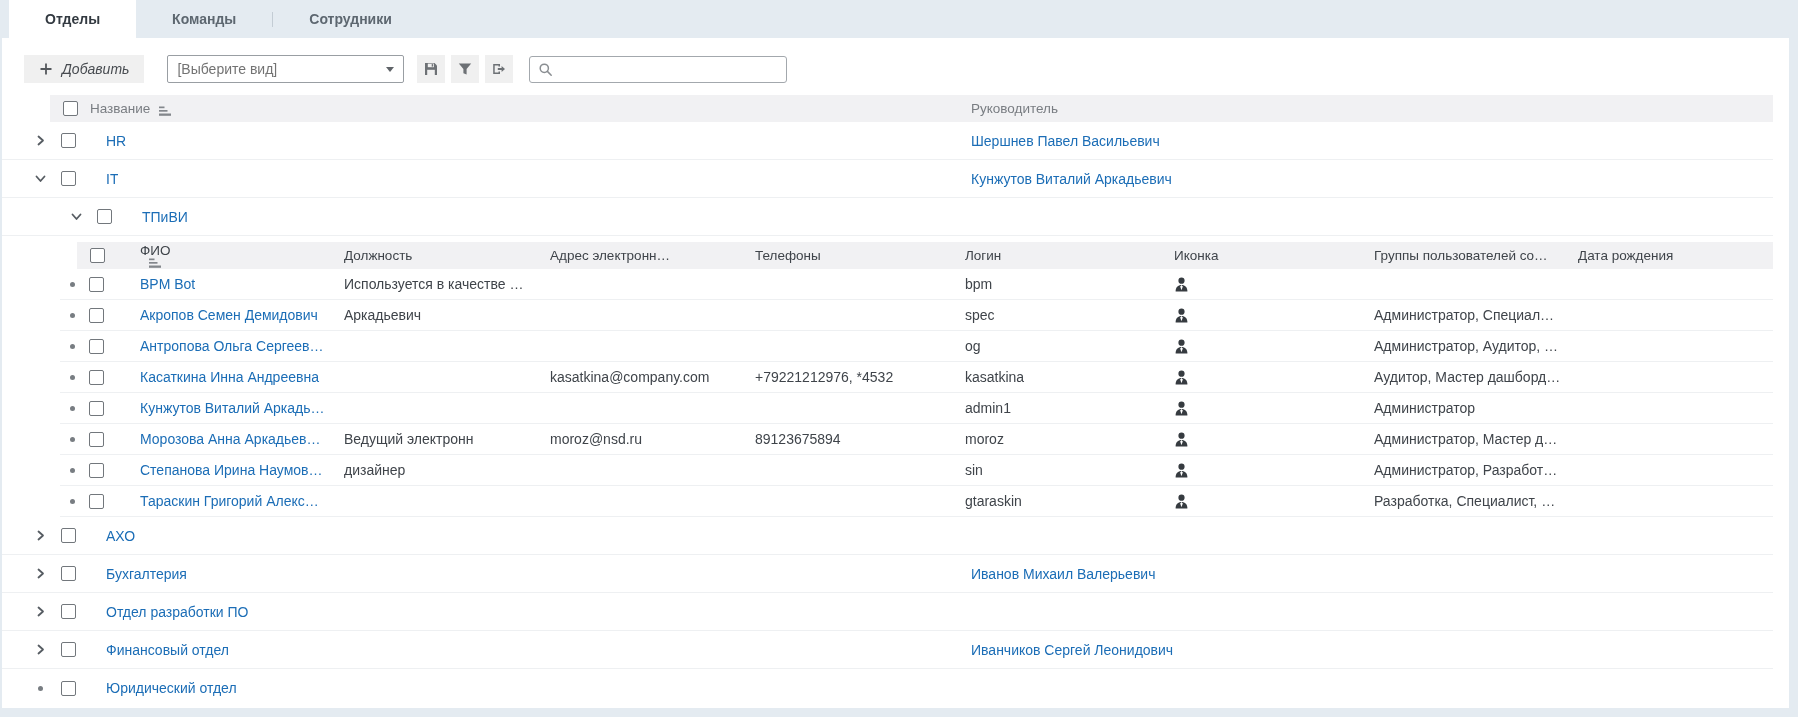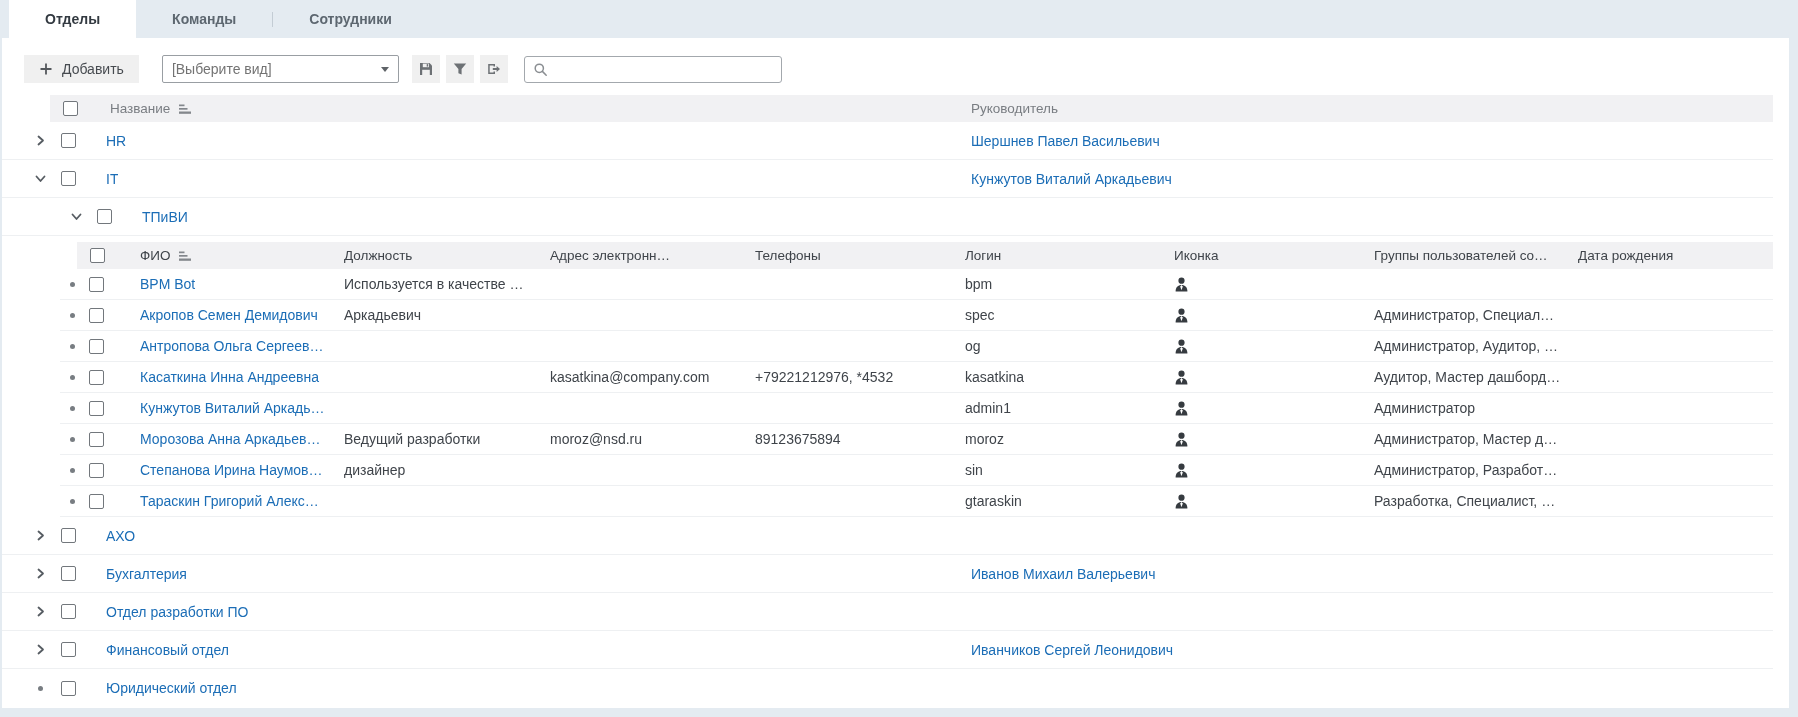--- a/index.html
+++ b/index.html
@@ -17,21 +17,21 @@
   .tab.active { background:#fff; color:#333a41; }
   .tab-sep { width:1px; height:15px; background:#c3ccd4; align-self:center; }
 
   
   .panel { position:absolute; left:2px; right:9px; top:38px; bottom:9px; background:#fff; overflow:hidden; }
 
   
   .toolbar { display:flex; align-items:center; margin:17px 0 0 22px; height:28px; }
   .btn-add { height:28px; background:#f0f0f0; border:none; display:flex; align-items:center;
              padding:0 15px; font-size:14px; color:#474b50; gap:9px; cursor:pointer;
-             font-family:inherit; }
+             font-family:inherit;font-style:italic; }
   .select { width:237px; height:28px; border:1px solid #999ea3; border-radius:2px; background:#fff;
             display:flex; align-items:center; justify-content:space-between; padding:0 9px;
             margin-left:23px; font-size:14px; color:#737373; cursor:pointer; }
   .caret { width:0; height:0; border-left:4.5px solid transparent; border-right:4.5px solid transparent;
            border-top:5.5px solid #5f6368; }
   .icon-btn { width:28px; height:28px; background:#f0f0f0; border:none; display:flex;
               align-items:center; justify-content:center; margin-left:6px; cursor:pointer; }
   .icon-btn.first { margin-left:13px; }
   .search { width:258px; height:27px; border:1px solid #a3a8ad; border-radius:3px; background:#fff;
             display:flex; align-items:center; padding:0 8px; gap:7px; margin-left:16px; }
@@ -45,38 +45,38 @@
          overflow:hidden; text-overflow:ellipsis; }
   .exp { width:14px; display:flex; justify-content:center; align-items:center; flex:none; cursor:pointer; }
   .dot { width:5px; height:5px; border-radius:50%; background:#787d82; flex:none; }
   .sort-icon { margin-left:9px; flex:none; }
 
   .dhead { display:grid; grid-template-columns:965px 1fr; height:27px; align-items:center;
            width:1771px; background:linear-gradient(to right, #fff 48px, var(--headband,#f1f1f3) 48px);
            color:#797d82; font-size:13.5px; }
   .dhead .c0 { display:flex; align-items:center; }
   .dhead .cb { margin-left:61px; }
-  .dhead .hlabel { margin-left:32px; display:flex; align-items:center; }
+  .dhead .hlabel { margin-left:12px; display:flex; align-items:flex-end; }
 
   .drow { display:grid; grid-template-columns:965px 1fr; height:38px; align-items:center;
           width:1771px; border-bottom:1px solid #eef0f2; }
   .tree { display:flex; align-items:center; min-width:0; }
   .lvl0 { padding-left:31px; } .lvl1 { padding-left:67px; } .lvl2 { padding-left:103px; }
   .tree .exp { margin-right:14px; }
   .tree .cb  { margin-right:30px; }
   .mgr { padding-left:4px; min-width:0; }
 
   .emp-block { margin-left:58px; width:1713px; margin-top:6px; }
   .erow { display:grid; grid-template-columns:80px 204px 206px 205px 210px 209px 200px 204px 1fr;
           height:31px; align-items:center; border-bottom:1px solid #eef0f2; font-size:14px; }
   .erow .cell { padding-right:12px; white-space:nowrap; overflow:hidden; text-overflow:ellipsis; color:#3f444a; }
   .ehead { height:27px; border-bottom:none;
            background:linear-gradient(to right, #fff 17px, var(--headband,#f1f1f3) 17px);
            color:#797d82; font-size:13.5px; }
-  .ehead .cell { display:flex; align-items:center; }
+  .ehead .cell { display:flex; align-items:flex-start;flex-direction:column; }
   .ehead .cb { margin-left:30px; }
   .ecell0 { display:flex; align-items:center; padding-left:10px; }
   .ecell0 .dot { margin-right:14px; }
   .user-ico { display:flex; align-items:center; }
 </style>
 </head>
 <body>
 
 <svg width="0" height="0" style="position:absolute">
   <defs>
@@ -331,21 +331,21 @@
           </div>
         <div class="cell">Администратор</div>
         <div class="cell"></div>
       </div>
       <div class="erow">
         <div class="ecell0">
             <span class="dot"></span>
             <span class="cb"></span>
           </div>
         <div class="cell"><a class="lnk">Морозова Анна Аркадьев…</a></div>
-        <div class="cell">Ведущий разработки</div>
+        <div class="cell">Ведущий электронн</div>
         <div class="cell">moroz@nsd.ru</div>
         <div class="cell">89123675894</div>
         <div class="cell">moroz</div>
         <div class="cell user-ico">
             <svg width="15" height="15" viewBox="0 0 15 15">
               <use href="#i-user"></use>
             </svg>
           </div>
         <div class="cell">Администратор, Мастер д…</div>
         <div class="cell"></div>

